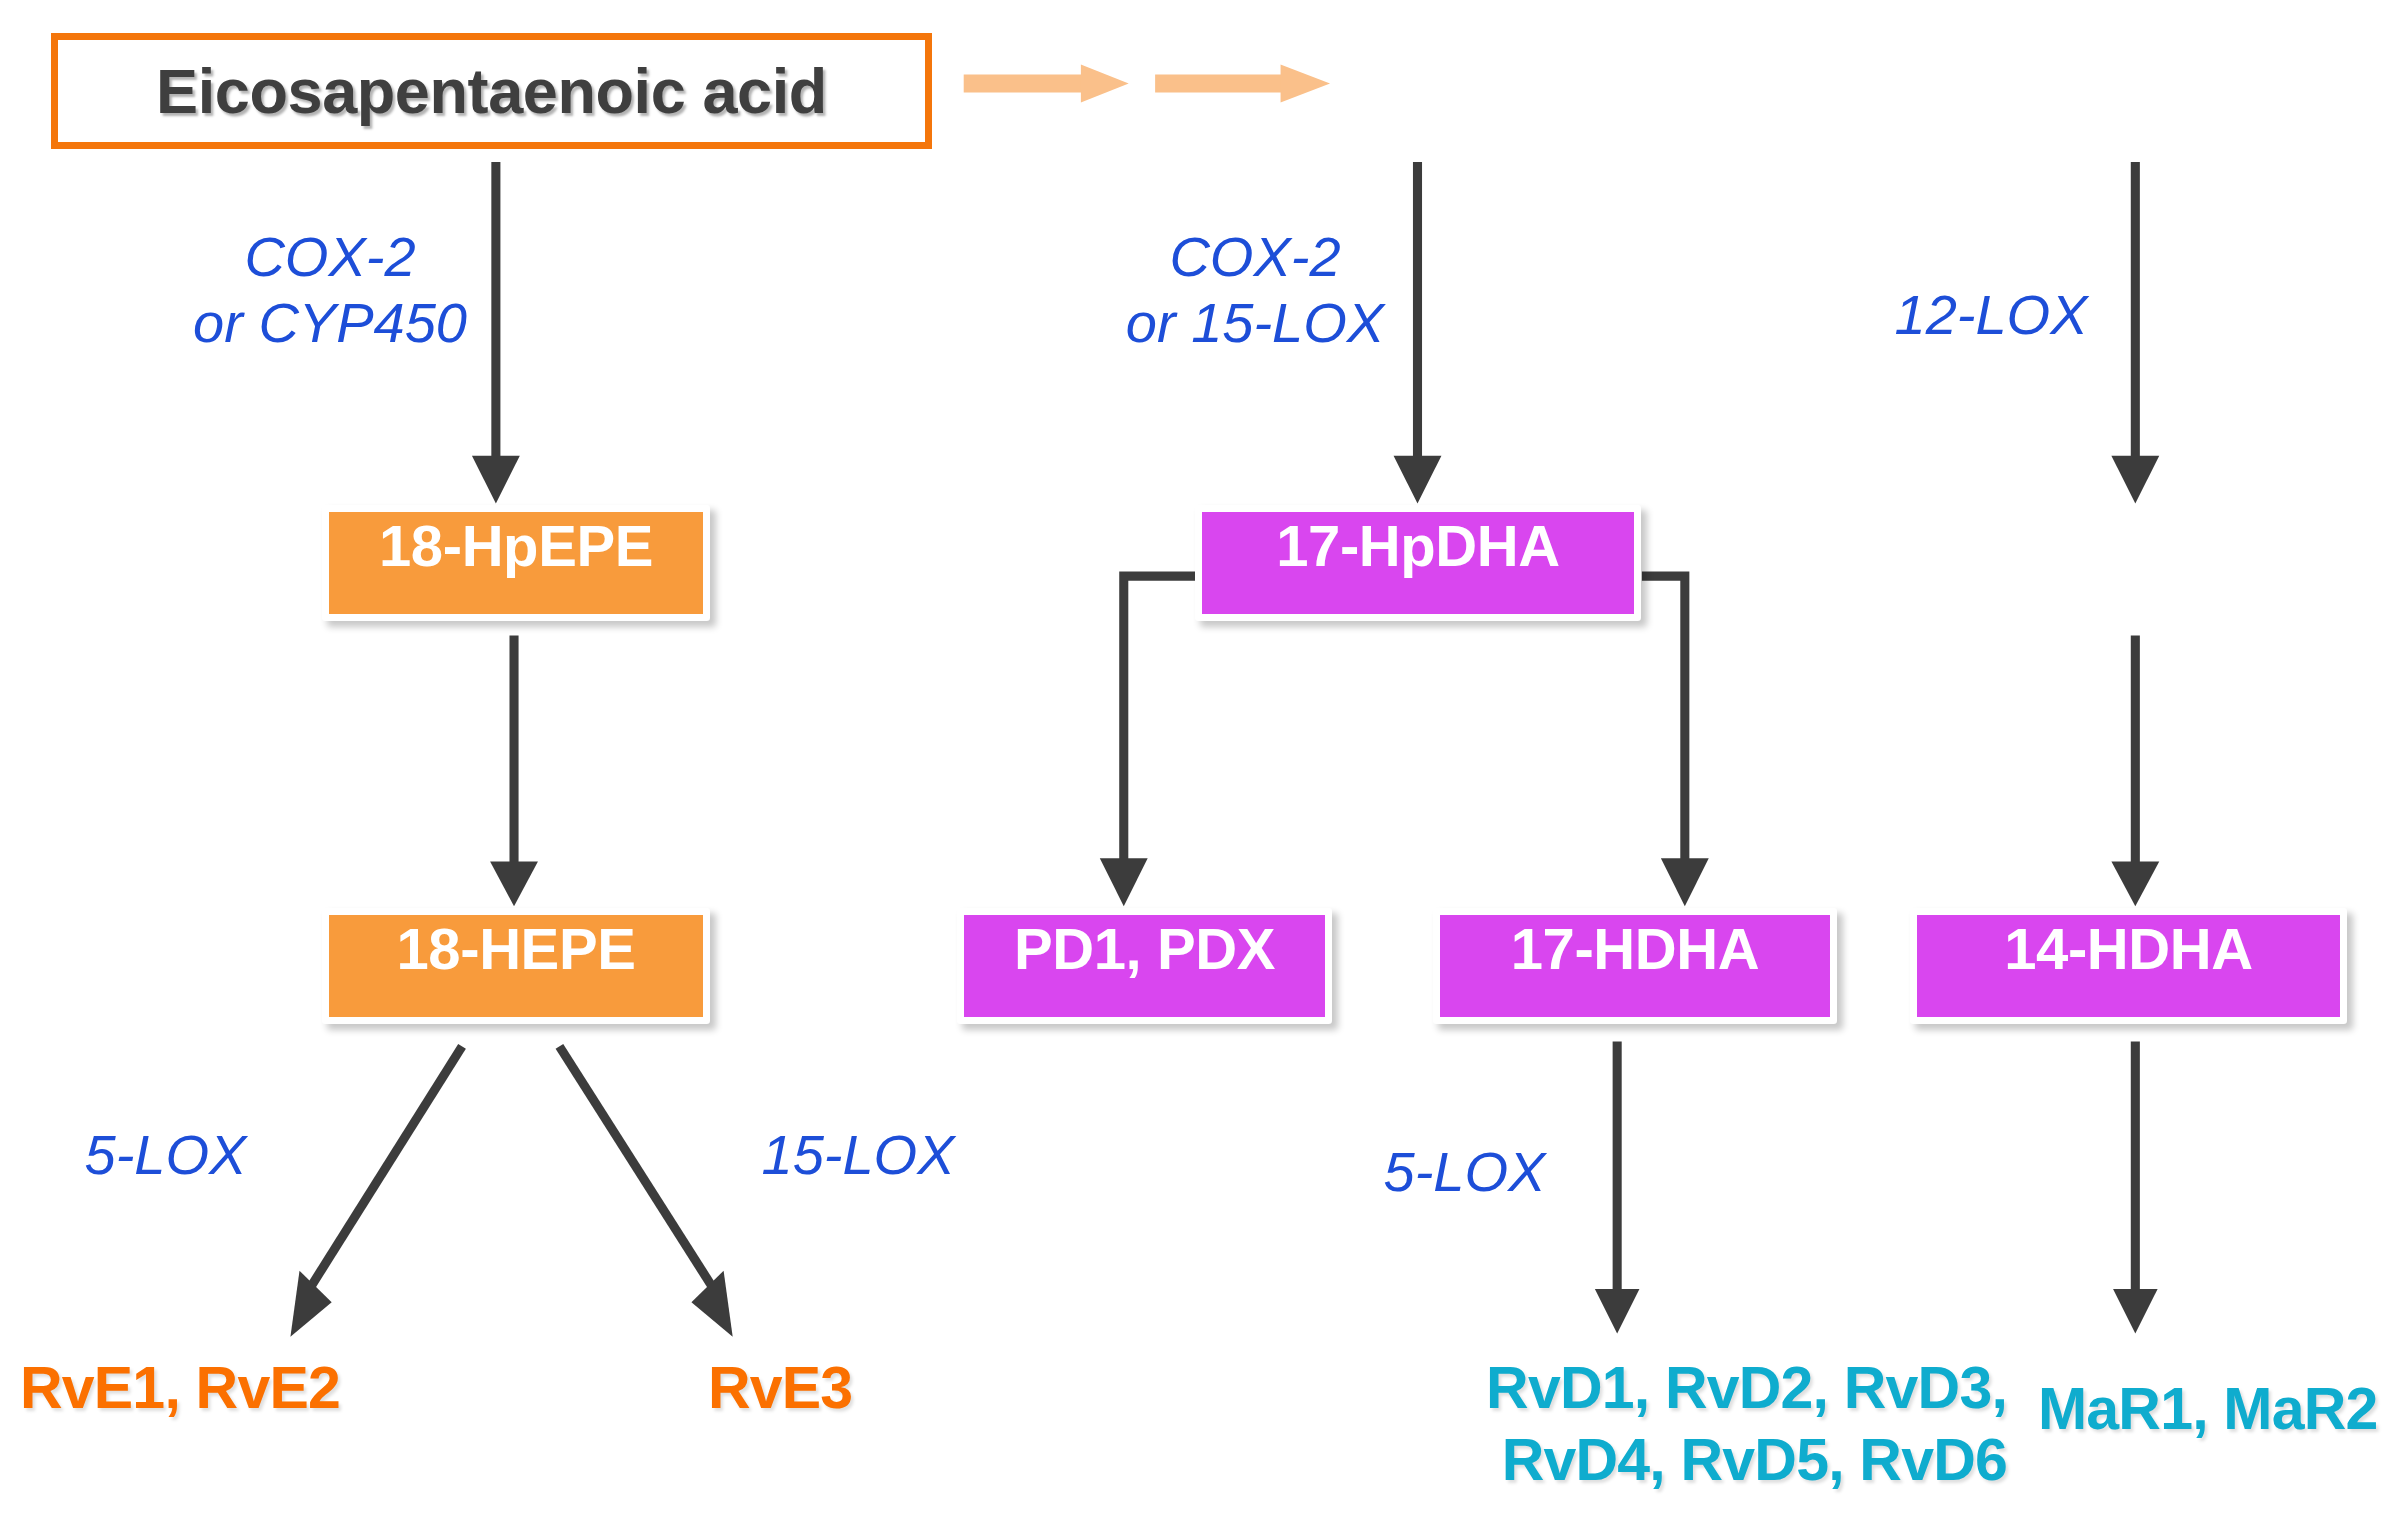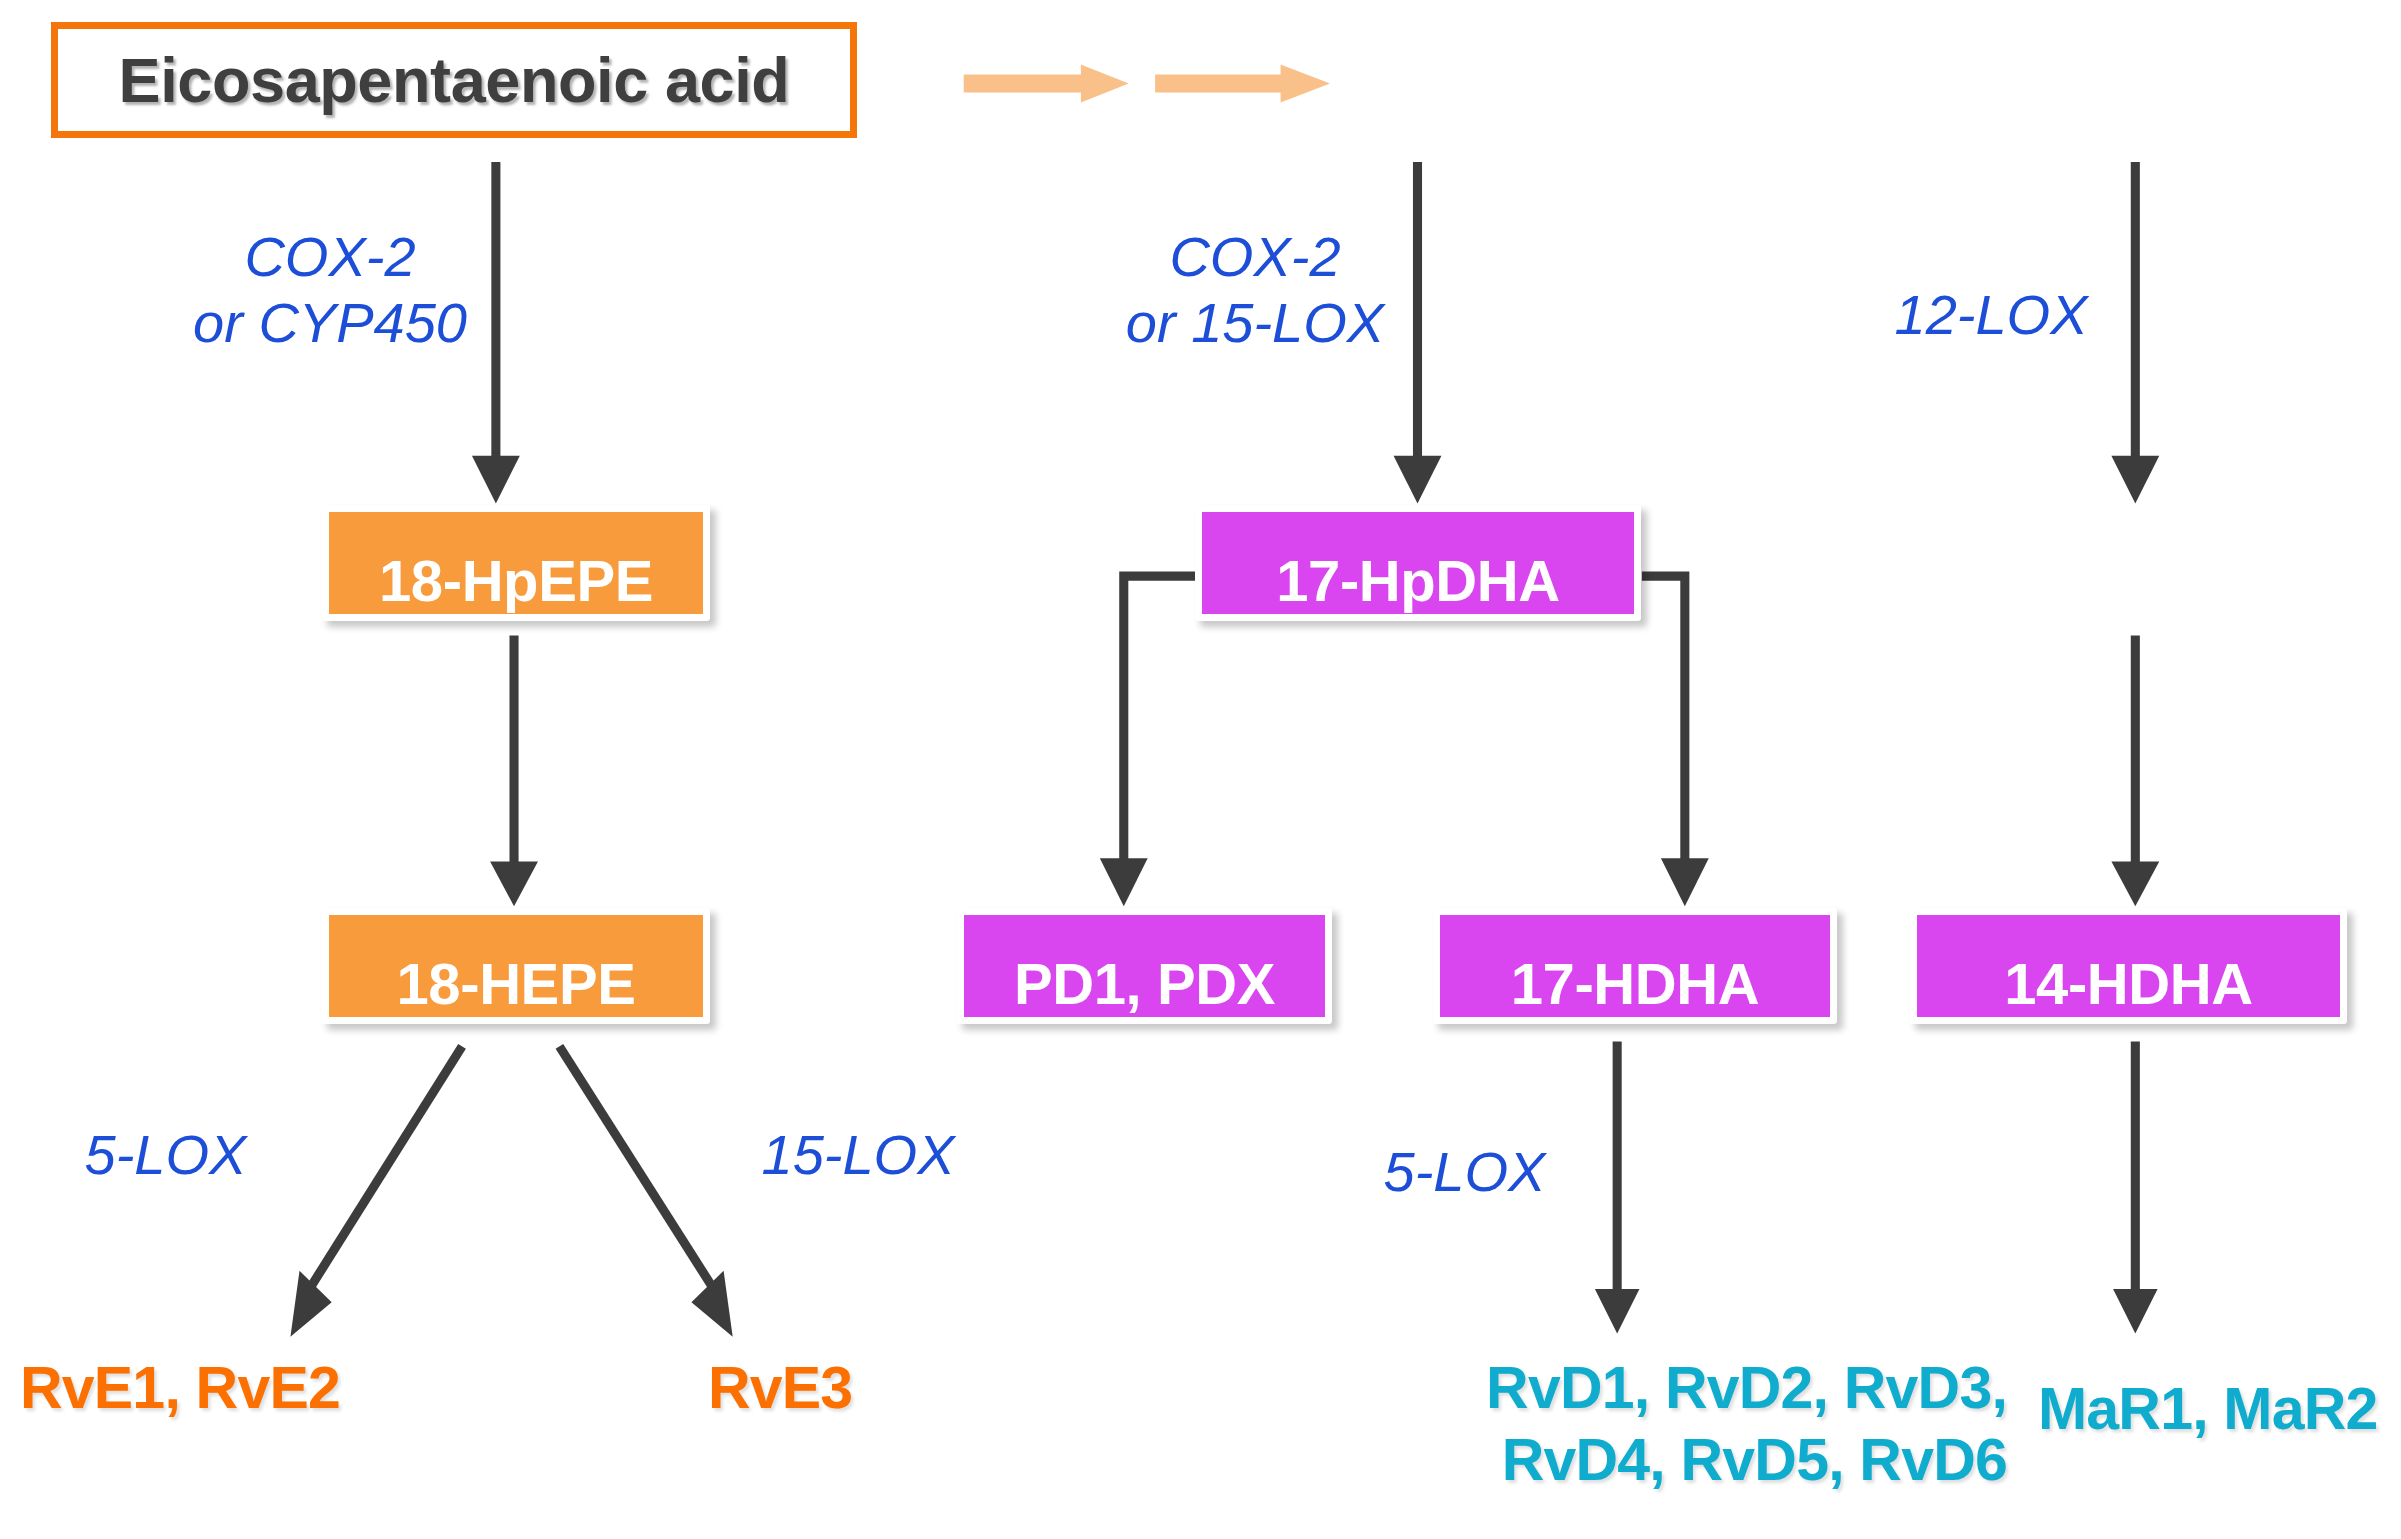--- a/index.html
+++ b/index.html
@@ -22,39 +22,39 @@
     background:#ffffff;
     display:flex;
     align-items:center;
     justify-content:center;
     text-align:center;
     font-weight:bold;
     letter-spacing:-0.4px;
     white-space:nowrap;
   }
   #epa-box{
-    left:51px; top:22px; width:806px; height:116px;
+    left:51px; top:33px; width:881px; height:116px;
     border:7.4px solid #F4760B;
     font-size:63px;
     color:#3F3F3F;
     text-shadow:2.5px 2.5px 2.5px rgba(0,0,0,0.30);
   }
   #dha-box{
     left:1347px; top:26.4px; width:900px; height:116px;
     border:7.4px solid #0FACCE;
     font-size:63px;
     color:#4C4526;
     text-shadow:2.5px 2.5px 2.5px rgba(0,0,0,0.30);
   }
 
   
   .metabolite{
     box-sizing:border-box;
     display:flex;
-    align-items:flex-end;
+    align-items:flex-start;
     justify-content:center;
     text-align:center;
     color:#ffffff;
     font-weight:bold;
     font-size:58px;
     letter-spacing:-0.4px;
     white-space:nowrap;
     border:7.4px solid #ffffff;
     border-radius:3.3px;
     box-shadow:5.8px 5.8px 7.4px rgba(0,0,0,0.22);

